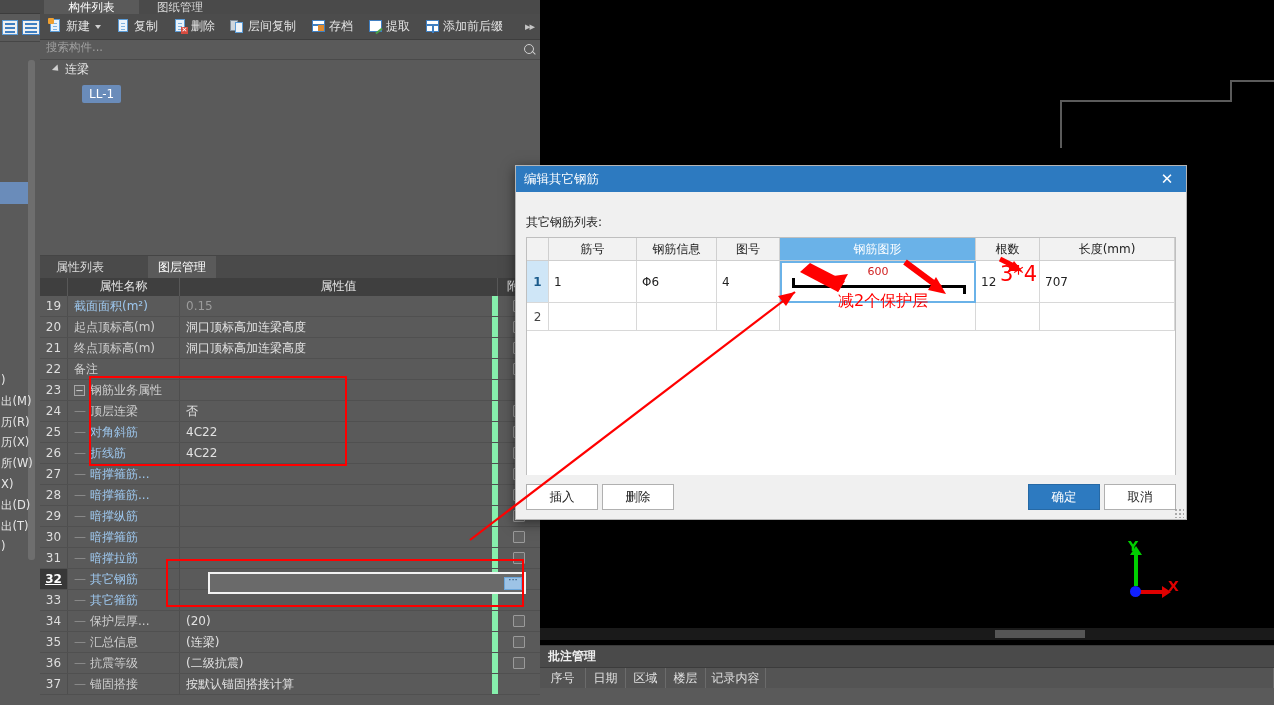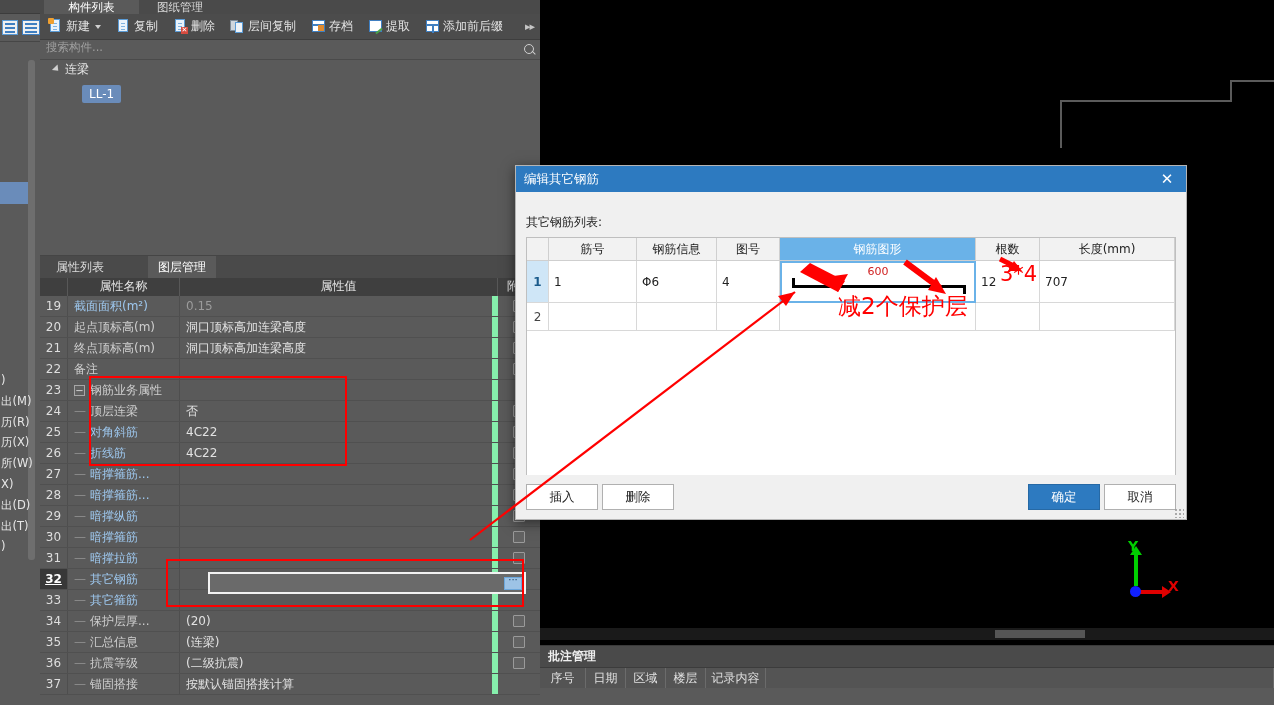--- a/index.html
+++ b/index.html
@@ -408,21 +408,21 @@
   .dlg-grip {
     position: absolute; right: 2px; bottom: 1px; width: 10px; height: 10px;
     background:
       radial-gradient(#999 40%, transparent 41%) 0 0/4px 4px repeat;
     opacity: .8;
   }
 
   
   .anno { position: absolute; z-index: 30; pointer-events: none; }
   .anno-txt {
-    position: absolute; color: #ff0000; font-size: 23px; z-index: 31;
+    position: absolute; color: #ff0000; font-size: 16px; z-index: 31;
     white-space: nowrap; pointer-events: none;
   }
   .anno-34 {
     position: absolute; color: #ff0000; font-size: 21px; z-index: 31;
     white-space: nowrap; pointer-events: none; left: 1000px; top: 262px;
   }
 </style>
 </head>
 <body>
 

